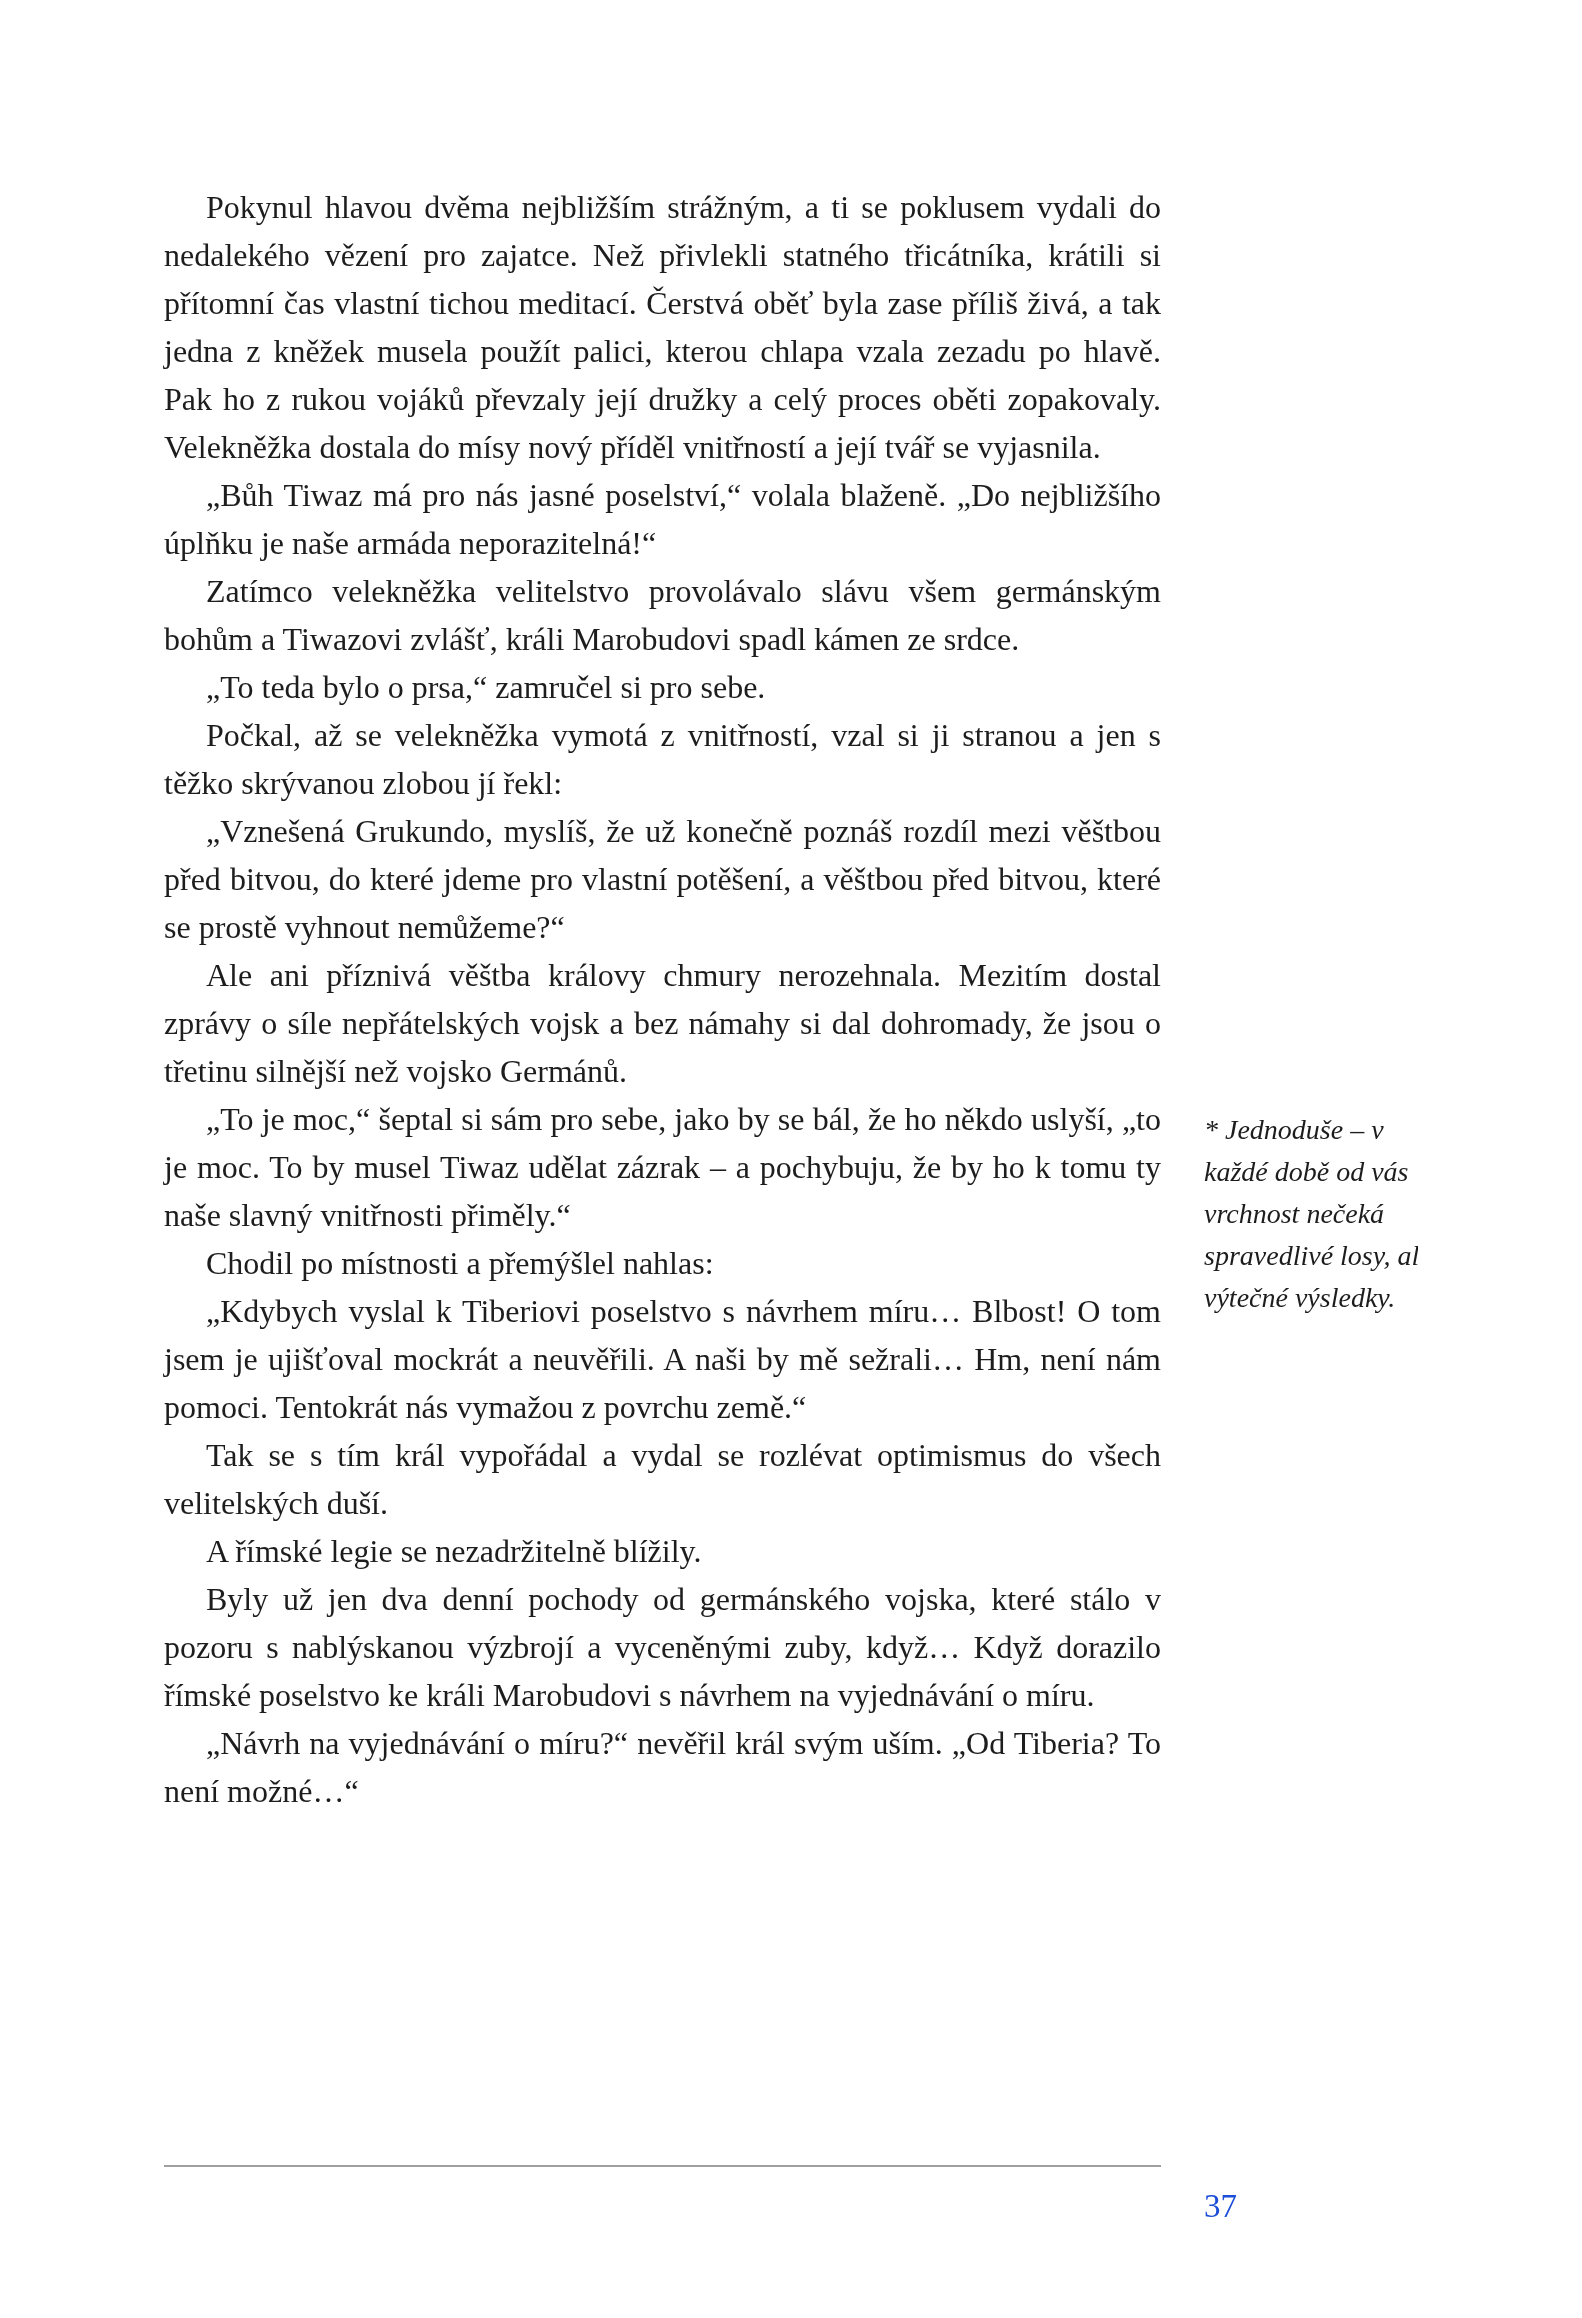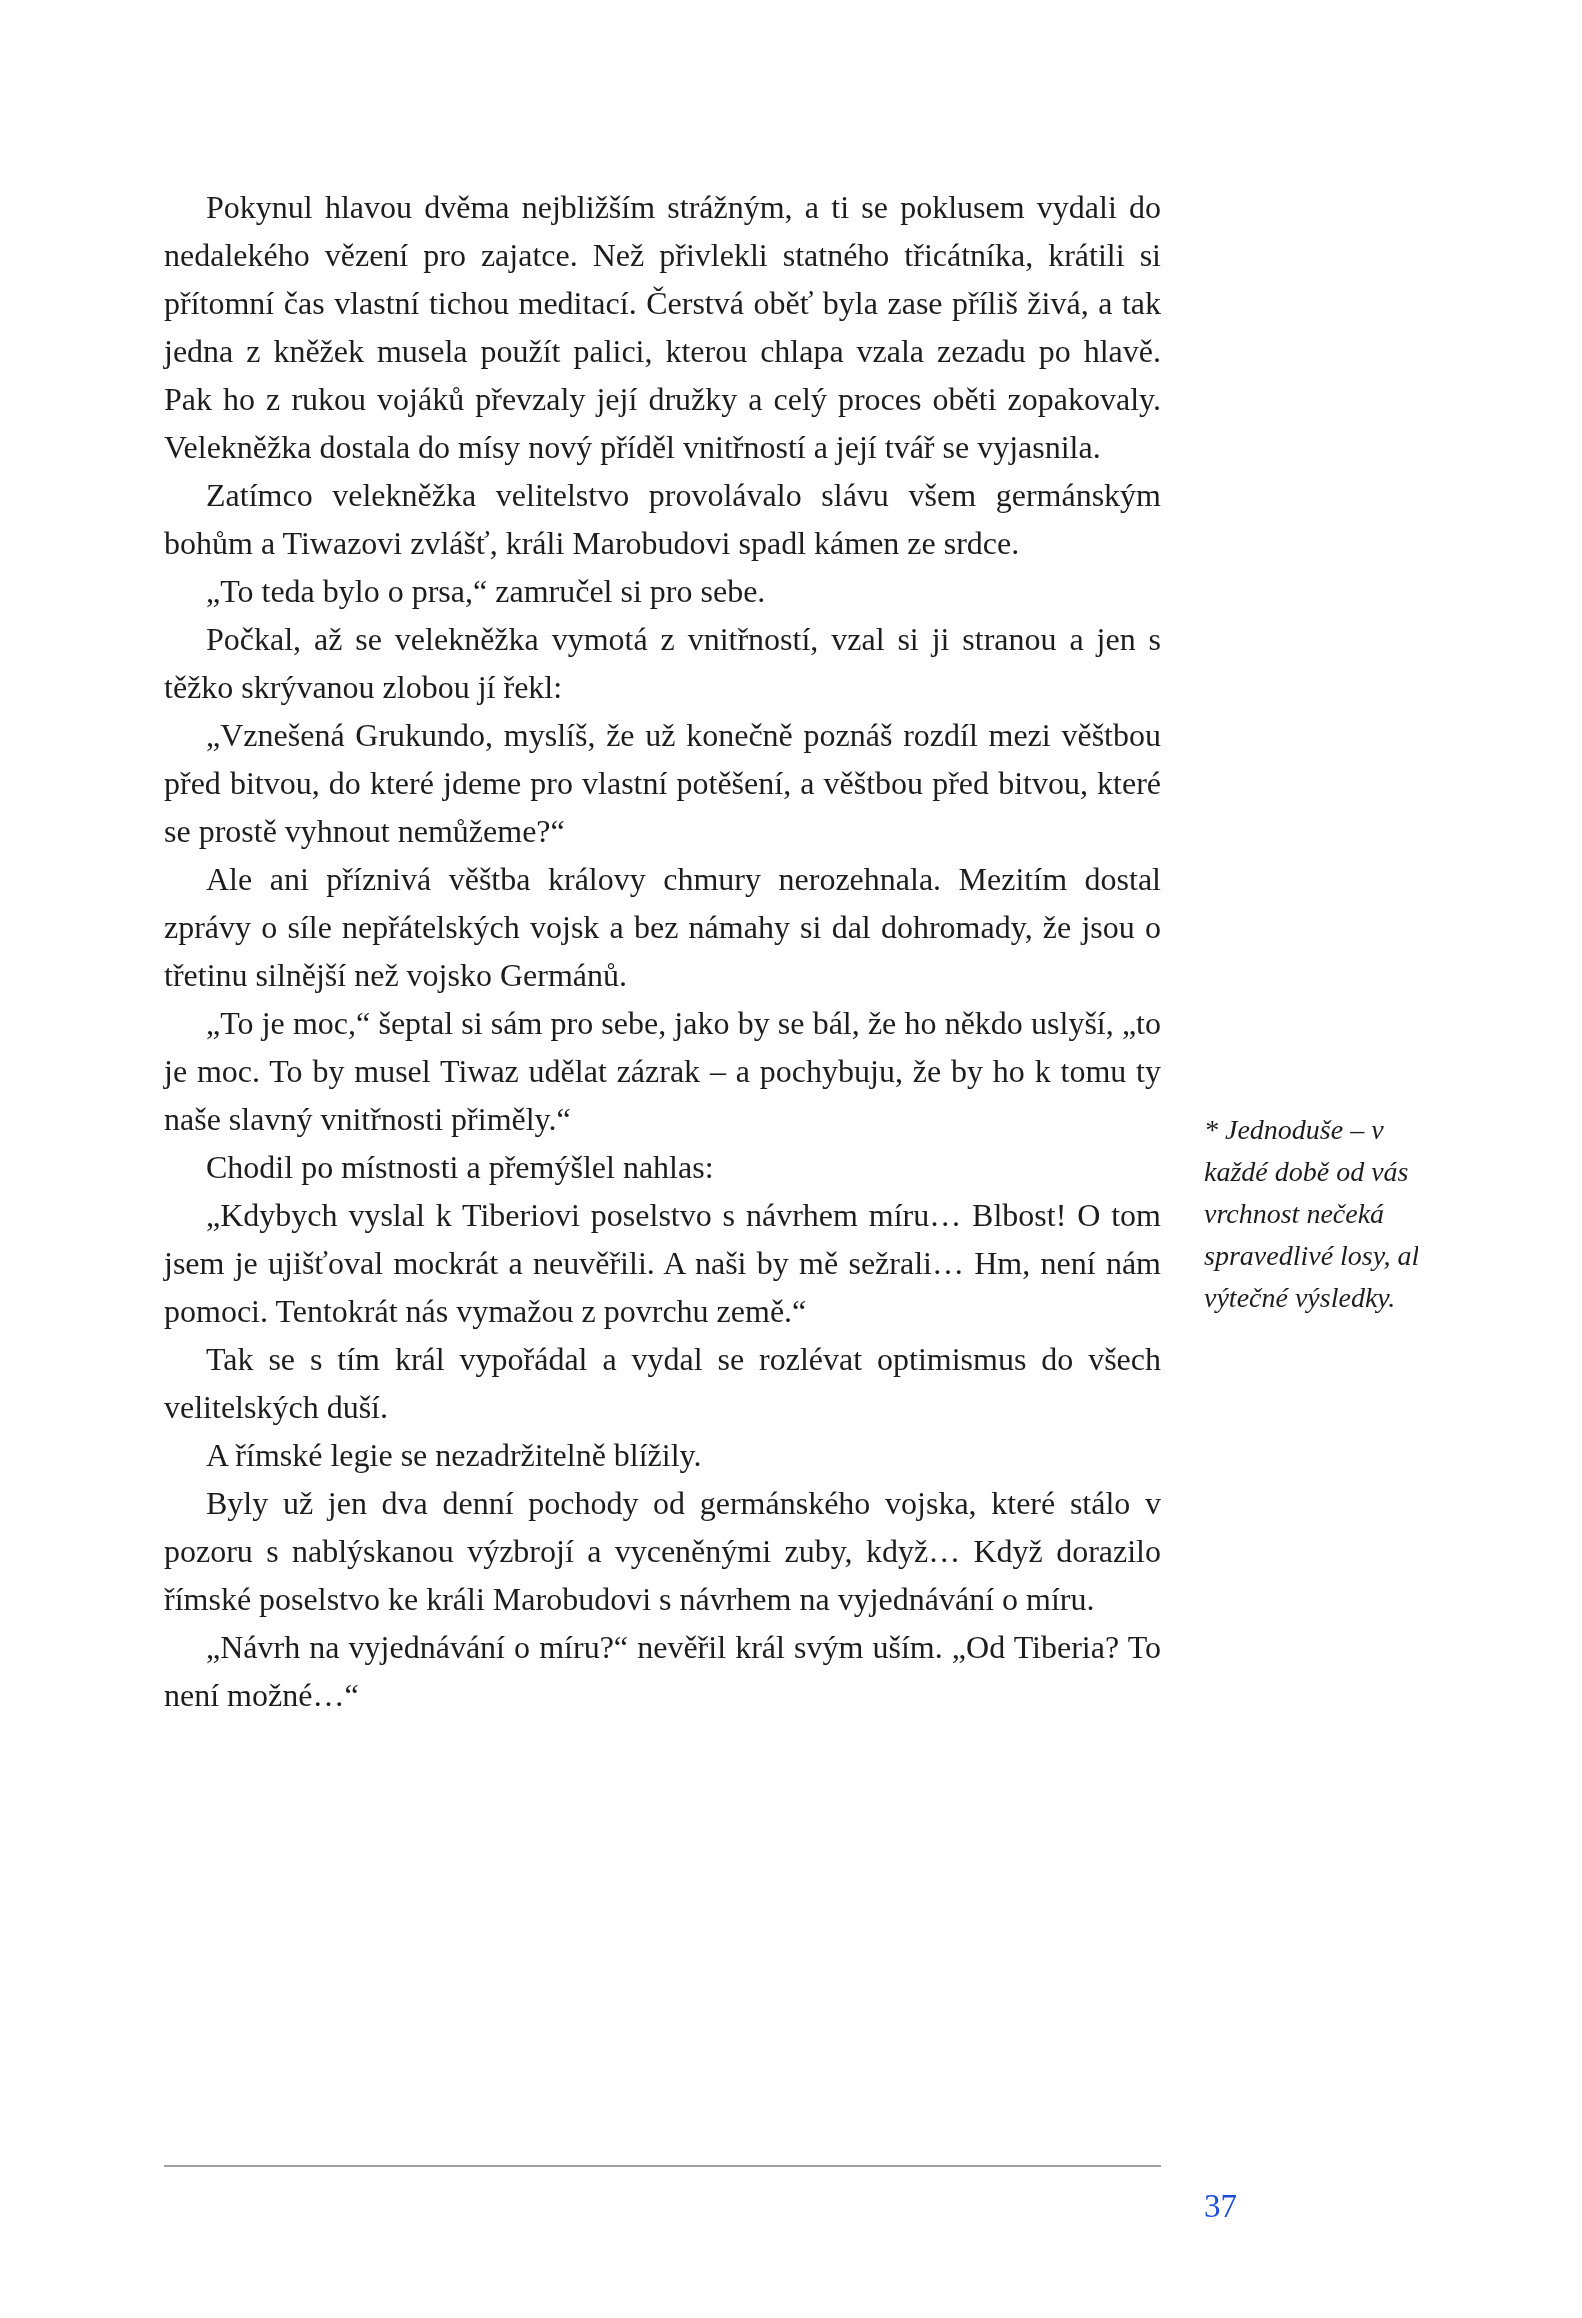--- a/index.html
+++ b/index.html
@@ -57,20 +57,21 @@
     color: #1d4ed8;
   }
 </style>
 </head>
 <body>
 
 <div class="page">
 
   <main class="text-block">
       <p>Pokynul hlavou dvěma nejbližším strážným, a ti se poklusem vydali do nedalekého vězení pro zajatce. Než přivlekli statného třicátníka, krátili si přítomní čas vlastní tichou meditací. Čerstvá oběť byla zase příliš živá, a tak jedna z kněžek musela použít palici, kterou chlapa vzala zezadu po hlavě. Pak ho z rukou vojáků převzaly její družky a celý proces oběti zopakovaly. Velekněžka dostala do mísy nový příděl vnitřností a její tvář se vyjasnila.</p>
+      <p>„Bůh Tiwaz má pro nás jasné poselství,“ volala blaženě. „Do nejbližšího úplňku je naše armáda neporazitelná!“</p>
       <p>Zatímco velekněžka velitelstvo provolávalo slávu všem germánským bohům a Tiwazovi zvlášť, králi Marobudovi spadl kámen ze srdce.</p>
       <p>„To teda bylo o prsa,“ zamručel si pro sebe.</p>
       <p>Počkal, až se velekněžka vymotá z vnitřností, vzal si ji stranou a jen s těžko skrývanou zlobou jí řekl:</p>
       <p>„Vznešená Grukundo, myslíš, že už konečně poznáš rozdíl mezi věštbou před bitvou, do které jdeme pro vlastní potěšení, a věštbou před bitvou, které se prostě vyhnout nemůžeme?“</p>
       <p>Ale ani příznivá věštba královy chmury nerozehnala. Mezitím dostal zprávy o síle nepřátelských vojsk a bez námahy si dal dohromady, že jsou o třetinu silnější než vojsko Germánů.</p>
       <p>„To je moc,“ šeptal si sám pro sebe, jako by se bál, že ho někdo uslyší, „to je moc. To by musel Tiwaz udělat zázrak – a pochybuju, že by ho k tomu ty naše slavný vnitřnosti přiměly.“</p>
       <p>Chodil po místnosti a přemýšlel nahlas:</p>
       <p>„Kdybych vyslal k Tiberiovi poselstvo s návrhem míru… Blbost! O tom jsem je ujišťoval mockrát a neuvěřili. A naši by mě sežrali… Hm, není nám pomoci. Tentokrát nás vymažou z povrchu země.“</p>
       <p>Tak se s tím král vypořádal a vydal se rozlévat optimismus do všech velitelských duší.</p>
       <p>A římské legie se nezadržitelně blížily.</p>

